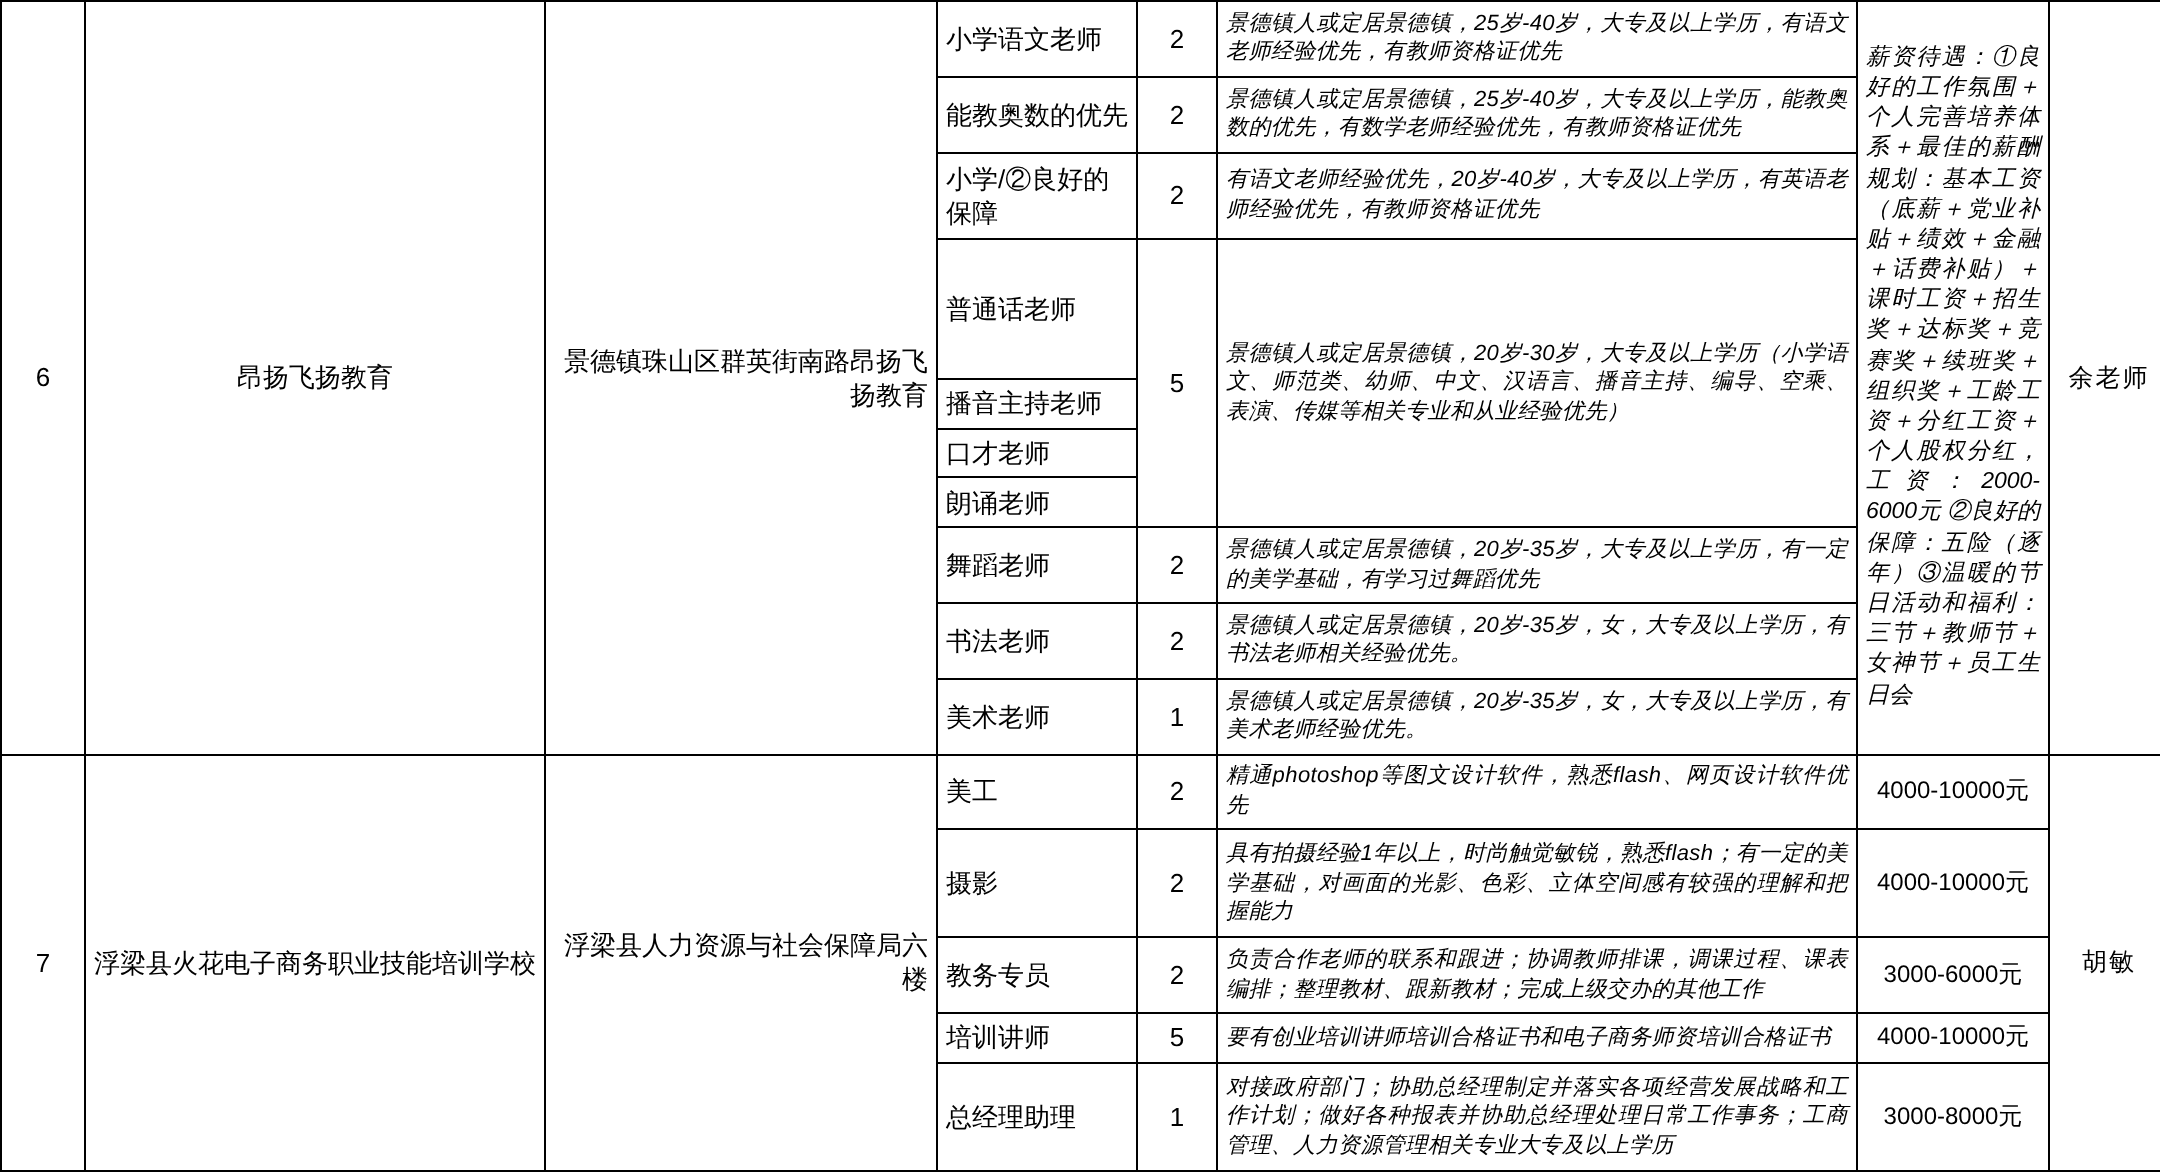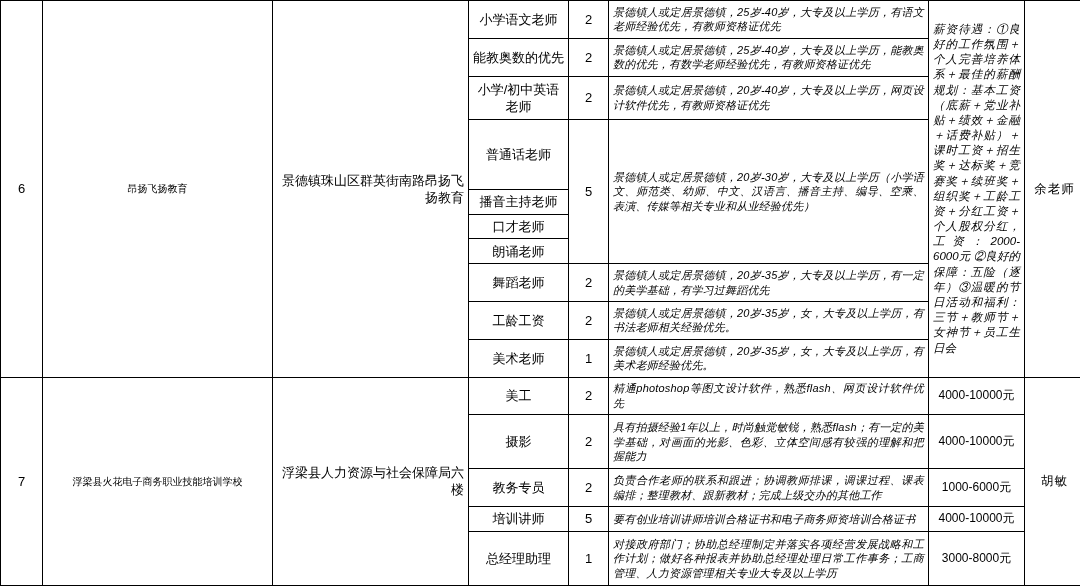--- a/index.html
+++ b/index.html
@@ -27,23 +27,23 @@
     height: 586px;
   }
   table.job-table td {
     border: 1px solid #000000;
     vertical-align: middle;
     padding: 2px 4px;
     box-sizing: border-box;
     line-height: 1.32;
   }
   .c-no      { width: 42px;  text-align: center; font-size: 13px; }
-  .c-org     { width: 230px; text-align: center; font-size: 10px; }
+  .c-org     { width: 230px; text-align: center; font-size: 13px; }
   .c-addr    { width: 196px; text-align: right; font-size: 13px; }
-  .c-post    { width: 100px; text-align: center; font-size: 13px; }
+  .c-post    { width: 100px; font-size: 13px; }
   .c-num     { width: 40px;  text-align: center; font-size: 13px; }
   .c-req     { width: 320px; text-align: left;   font-size: 11px; font-style: italic; }
   .c-sal     { width: 96px;  text-align: center; font-size: 12px; }
   .c-contact { width: 60px;  text-align: center; font-size: 12.5px; }
 
   .req-text {
     display: block;
     text-align: justify;
     text-justify: inter-ideograph;
     letter-spacing: 0.2px;
@@ -89,24 +89,24 @@
 
       <tr>
         <td class="c-post post-cell">能教奥数的优先</td>
         <td class="c-num">2</td>
         <td class="c-req">
             <span class="req-text">景德镇人或定居景德镇，25岁-40岁，大专及以上学历，能教奥数的优先，有数学老师经验优先，有教师资格证优先</span>
           </td>
       </tr>
 
       <tr>
-        <td class="c-post post-cell">小学/初中英语老师</td>
-        <td class="c-num">2</td>
-        <td class="c-req">
-            <span class="req-text">景德镇人或定居景德镇，20岁-40岁，大专及以上学历，网页设计软件优先，有教师资格证优先</span>
+        <td class="c-post post-cell">小学/②良好的保障</td>
+        <td class="c-num">2</td>
+        <td class="c-req">
+            <span class="req-text">有语文老师经验优先，20岁-40岁，大专及以上学历，有英语老师经验优先，有教师资格证优先</span>
           </td>
       </tr>
 
       <tr>
         <td class="c-post post-cell">普通话老师</td>
         <td class="c-num" rowspan="4">5</td>
         <td class="c-req" rowspan="4">
             <span class="req-text">景德镇人或定居景德镇，20岁-30岁，大专及以上学历（小学语文、师范类、幼师、中文、汉语言、播音主持、编导、空乘、表演、传媒等相关专业和从业经验优先）</span>
           </td>
       </tr>
@@ -122,21 +122,21 @@
 
       <tr>
         <td class="c-post post-cell">舞蹈老师</td>
         <td class="c-num">2</td>
         <td class="c-req">
             <span class="req-text">景德镇人或定居景德镇，20岁-35岁，大专及以上学历，有一定的美学基础，有学习过舞蹈优先</span>
           </td>
       </tr>
 
       <tr>
-        <td class="c-post post-cell">工龄工资</td>
+        <td class="c-post post-cell">书法老师</td>
         <td class="c-num">2</td>
         <td class="c-req">
             <span class="req-text">景德镇人或定居景德镇，20岁-35岁，女，大专及以上学历，有书法老师相关经验优先。</span>
           </td>
       </tr>
 
       <tr>
         <td class="c-post post-cell">美术老师</td>
         <td class="c-num">1</td>
         <td class="c-req">
@@ -165,21 +165,21 @@
           </td>
         <td class="c-sal sal-cell">4000-10000元</td>
       </tr>
 
       <tr>
         <td class="c-post post-cell">教务专员</td>
         <td class="c-num">2</td>
         <td class="c-req">
             <span class="req-text">负责合作老师的联系和跟进；协调教师排课，调课过程、课表编排；整理教材、跟新教材；完成上级交办的其他工作</span>
           </td>
-        <td class="c-sal sal-cell">1000-6000元</td>
+        <td class="c-sal sal-cell">3000-6000元</td>
       </tr>
 
       <tr>
         <td class="c-post post-cell">培训讲师</td>
         <td class="c-num">5</td>
         <td class="c-req">
             <span class="req-text">要有创业培训讲师培训合格证书和电子商务师资培训合格证书</span>
           </td>
         <td class="c-sal sal-cell">4000-10000元</td>
       </tr>

